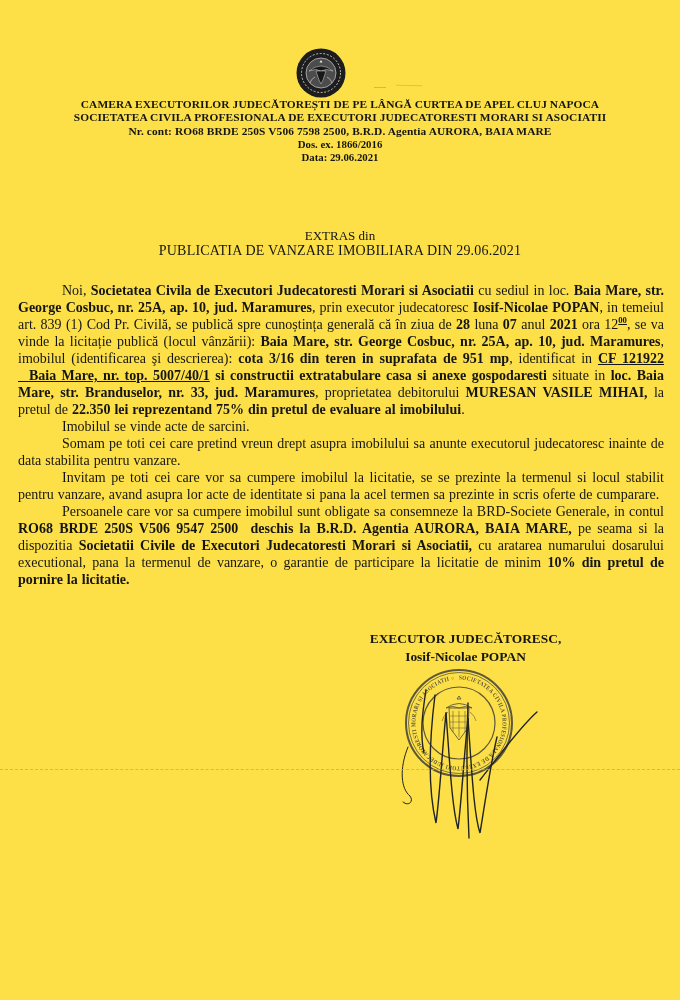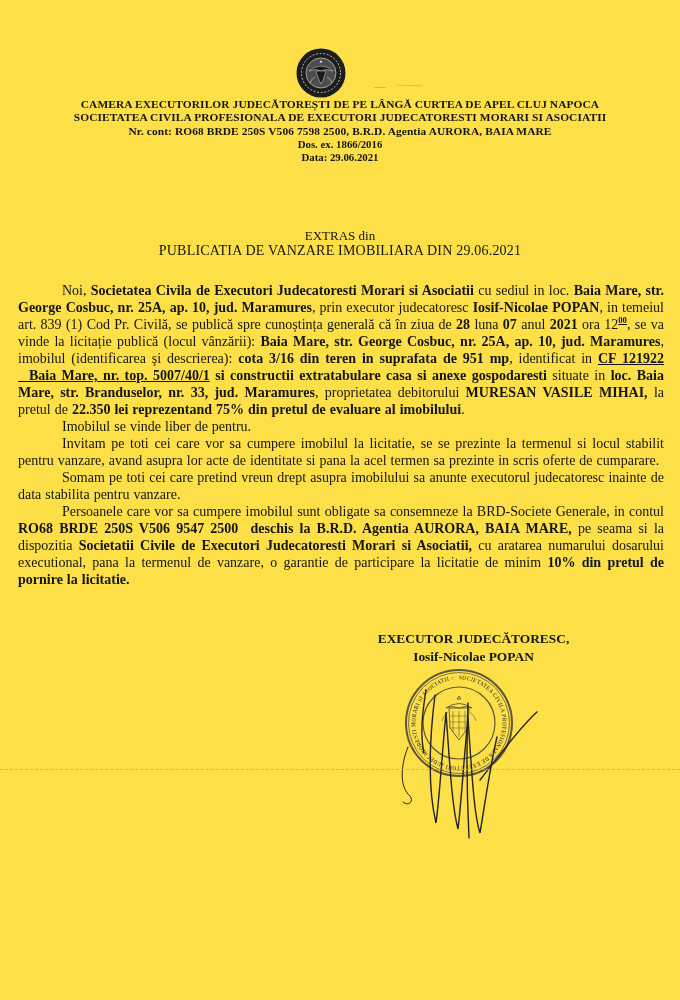--- a/index.html
+++ b/index.html
@@ -27,21 +27,21 @@
 
   
   .body-text{position:absolute;left:18px;top:268px;width:646px;
              font-size:14px;line-height:17px;text-align:justify;word-spacing:.5px;margin-top:14px;}
   .para{margin:0;text-indent:44px;}
   .b{font-weight:bold;}
   .u{text-decoration:underline;}
   sup{font-size:.62em;line-height:0;vertical-align:super;}
 
   
-  .sig-block{position:absolute;left:356px;top:630px;width:235px;text-align:center;
+  .sig-block{position:absolute;left:348px;top:630px;width:235px;text-align:center;
              font-weight:bold;font-size:13.4px;line-height:17.5px;}
 
   
   .stamp{position:absolute;left:402px;top:666px;width:114px;height:114px;opacity:.82;}
   .handsig{position:absolute;left:380px;top:675px;width:175px;height:175px;}
 
   
   .fold-line{position:absolute;left:0;top:769px;width:680px;height:0;
              border-top:1px dashed #a9a9a9;opacity:.75;}
 </style>
@@ -72,23 +72,23 @@
     <div class="lh-b">Data: 29.06.2021</div>
   </div>
 
   <div class="doc-title">
     <div class="t1">EXTRAS din</div>
     <div class="t2">PUBLICATIA DE VANZARE IMOBILIARA DIN 29.06.2021</div>
   </div>
 
   <div class="body-text" id="bodyText">
       <p class="para"><span>Noi, </span><span class="b">Societatea Civila de Executori Judecatoresti Morari si Asociatii</span><span> cu sediul in loc. </span><span class="b">Baia Mare, str. George Cosbuc, nr. 25A, ap. 10, jud. Maramures</span><span>, prin executor judecatoresc </span><span class="b">Iosif-Nicolae POPAN</span><span>, in temeiul art. 839 (1) Cod Pr. Civilă, se publică spre cunoștința generală că în ziua de </span><span class="b">28</span><span> luna </span><span class="b">07</span><span> anul </span><span class="b">2021</span><span> ora 12</span><sup class="b u">00</sup><span>, se va vinde la licitație publică (locul vânzării): </span><span class="b">Baia Mare, str. George Cosbuc, nr. 25A, ap. 10, jud. Maramures</span><span>, imobilul (identificarea şi descrierea): </span><span class="b">cota 3/16 din teren in suprafata de 951 mp</span><span>, identificat in </span><span class="b u">CF 121922 &nbsp;&nbsp;Baia Mare, nr. top. 5007/40/1</span><span class="b"> si constructii extratabulare casa si anexe gospodaresti</span><span> situate in </span><span class="b">loc. Baia Mare, str. Branduselor, nr. 33, jud. Maramures</span><span>, proprietatea debitorului </span><span class="b">MURESAN VASILE MIHAI,</span><span> la pretul de </span><span class="b">22.350 lei reprezentand 75% din pretul de evaluare al imobilului</span><span>.</span></p>
-      <p class="para"><span>Imobilul se vinde liber de pentru.</span></p>
+      <p class="para"><span>Imobilul se vinde acte de sarcini.</span></p>
+      <p class="para"><span>Somam pe toti cei care pretind vreun drept asupra imobilului sa anunte executorul judecatoresc inainte de data stabilita pentru vanzare.</span></p>
       <p class="para"><span>Invitam pe toti cei care vor sa cumpere imobilul la licitatie, se se prezinte la termenul si locul stabilit pentru vanzare, avand asupra lor acte de identitate si pana la acel termen sa prezinte in scris oferte de cumparare.</span></p>
-      <p class="para"><span>Somam pe toti cei care pretind vreun drept asupra imobilului sa anunte executorul judecatoresc inainte de data stabilita pentru vanzare.</span></p>
       <p class="para"><span>Persoanele care vor sa cumpere imobilul sunt obligate sa consemneze la BRD-Societe Generale, in contul </span><span class="b">RO68 BRDE 250S V506 9547 2500 &nbsp;deschis la B.R.D. Agentia AURORA, BAIA MARE,</span><span> pe seama si la dispozitia </span><span class="b">Societatii Civile de Executori Judecatoresti Morari si Asociatii,</span><span> cu aratarea numarului dosarului executional, pana la termenul de vanzare, o garantie de participare la licitatie de minim </span><span class="b">10% din pretul de pornire la licitatie.</span></p>
     </div>
 
   <div class="sig-block">
     <div>EXECUTOR JUDECĂTORESC,</div>
     <div>Iosif-Nicolae POPAN</div>
   </div>
 
   <div class="stamp">
     <svg width="114" height="114" viewBox="0 0 114 114">

